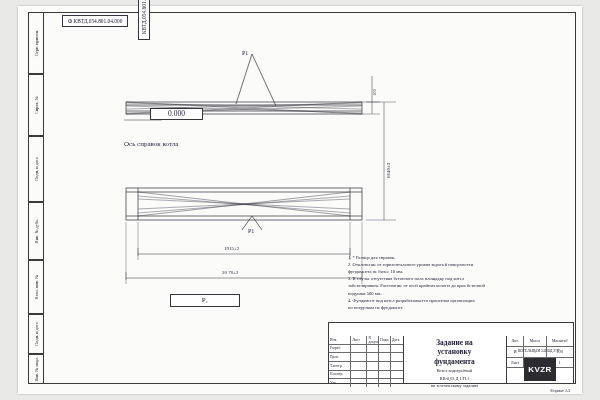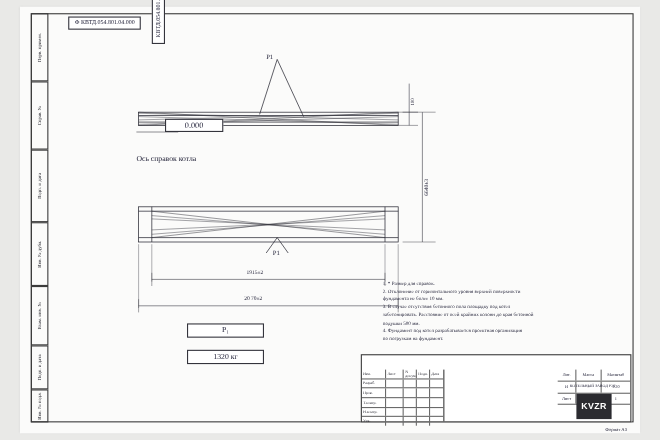--- a/index.html
+++ b/index.html
@@ -274,23 +274,20 @@
     <div class="dimtxt vert" style="left:306px;top:80px;font-size:4.4px;">100</div>
     <div class="dimtxt vert" style="left:320px;top:162px;font-size:5px;">6640±3</div>
 
     <div class="dimtxt" style="left:158px;top:230px;">1915±2</div>
     <div class="dimtxt" style="left:156px;top:254px;">20 70±2</div>
   </div>
 
   <div class="boxlabel" style="left:152px;top:288px;width:56px;">
     <span>Р₁</span>
   </div>
-  <div class="boxlabel" style="left:152px;top:312px;width:56px;">
-    <span>1320 кг</span>
-  </div>
 
   <div id="tech">
     <div>1. * Размер для справок.</div>
     <div>2. Отклонение от горизонтального уровня верхней поверхности</div>
     <div>фундамента не более 10 мм.</div>
     <div>3. В случае отсутствия бетонного пола площадку под котел</div>
     <div>забетонировать. Расстояние от осей крайних колонн до края бетонной</div>
     <div>подушки  500 мм.</div>
     <div>4. Фундамент под котел разрабатывается проектная организация</div>
     <div>по погрузкам на фундамент.</div>
@@ -336,20 +333,28 @@
       </div>
       <div class="r">
         <div class="c c1">Утв.</div>
         <div class="c c2"></div>
         <div class="c c3"></div>
         <div class="c c4"></div>
         <div class="c c5"></div>
       </div>
     </div>
 
+    <div id="tbmid">
+      <div class="t">Задание на</div>
+      <div class="t">установку</div>
+      <div class="t">фундамента</div>
+      <div class="s">Котел водогрейный</div>
+      <div class="s">КВ-0,63  Д 1/П.1</div>
+      <div class="s">по техническому заданию</div>
+    </div>
 
     <div id="tbright">
       <div class="rrow" style="height:11px;">
         <div class="cell" style="width:26%">Лит.</div>
         <div class="cell" style="width:34%">Масса</div>
         <div class="cell" style="width:40%">Масштаб</div>
       </div>
       <div class="rrow" style="height:11px;">
         <div class="cell" style="width:26%">И</div>
         <div class="cell" style="width:34%">–</div>

